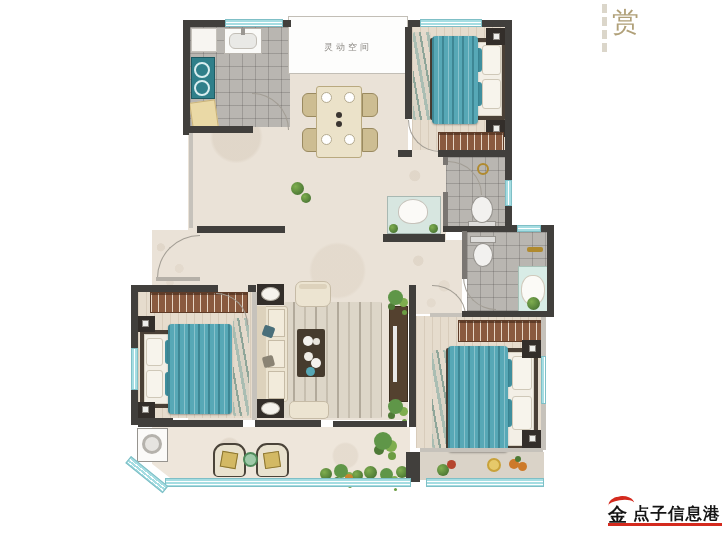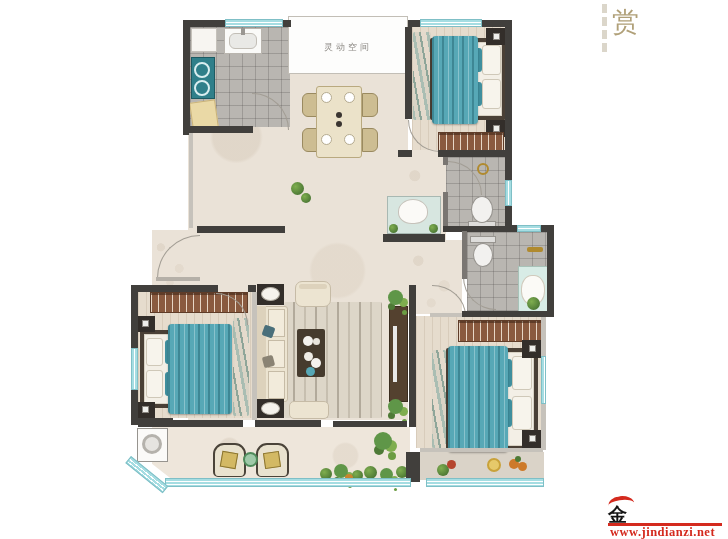--- a/index.html
+++ b/index.html
@@ -283,17 +283,17 @@
 
   <i class="mark" style="left:602px;top:4px;width:5px;height:9px"></i>
   <i class="mark" style="left:602px;top:17px;width:5px;height:9px"></i>
   <i class="mark" style="left:602px;top:30px;width:5px;height:9px"></i>
   <i class="mark" style="left:602px;top:43px;width:5px;height:9px"></i>
   <div class="abs titlechar" style="left:612px;top:8px">赏</div>
 
   <div class="abs" style="left:596px;top:494px;width:130px;height:44px">
     <i class="roof" style="left:12px;top:2px;width:26px;height:11px"></i>
     <div class="abs wm-logo" style="left:12px;top:11px">金</div>
+    <div class="abs wm-brand" style="left:37px;top:9px">点子信息港</div>
     <i style="left:12px;top:29px;width:114px;height:3px;background:var(--red,#d42a1e)"></i>
-    <div class="abs wm-url" style="left:14px;top:31px">www.jindianzi.net</div>
   </div>
 
 </div>
 
 </body></html>

